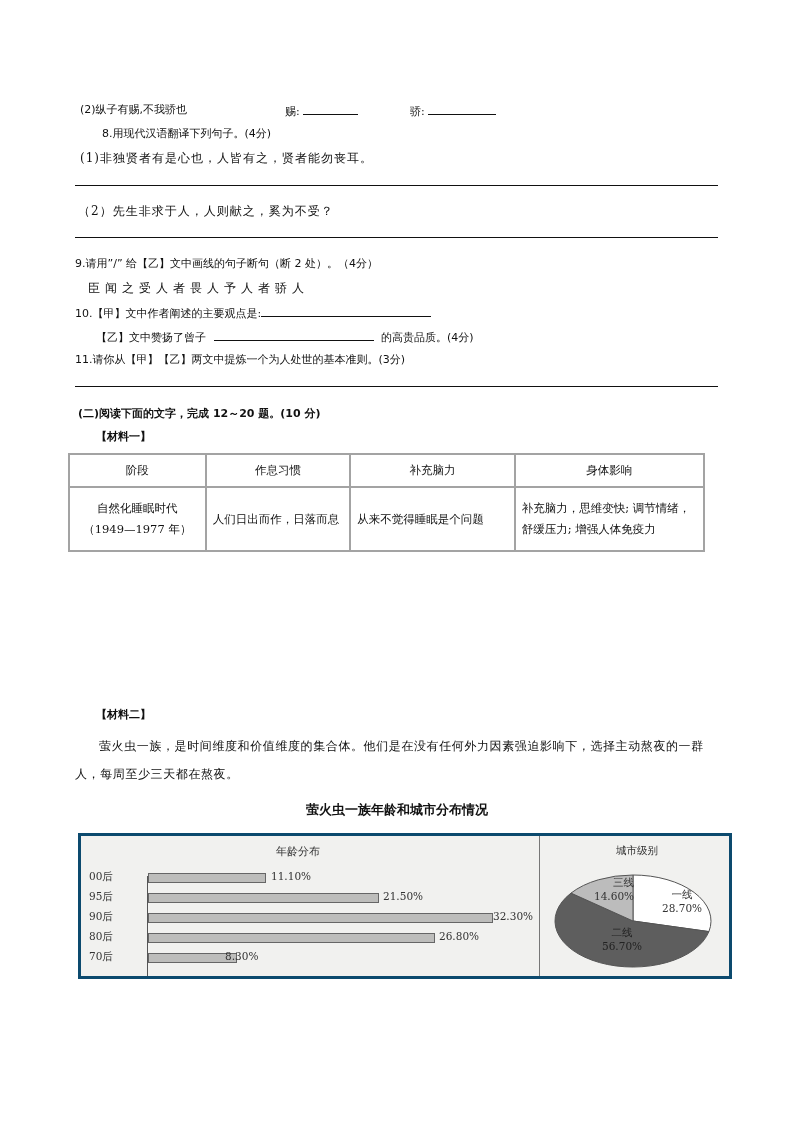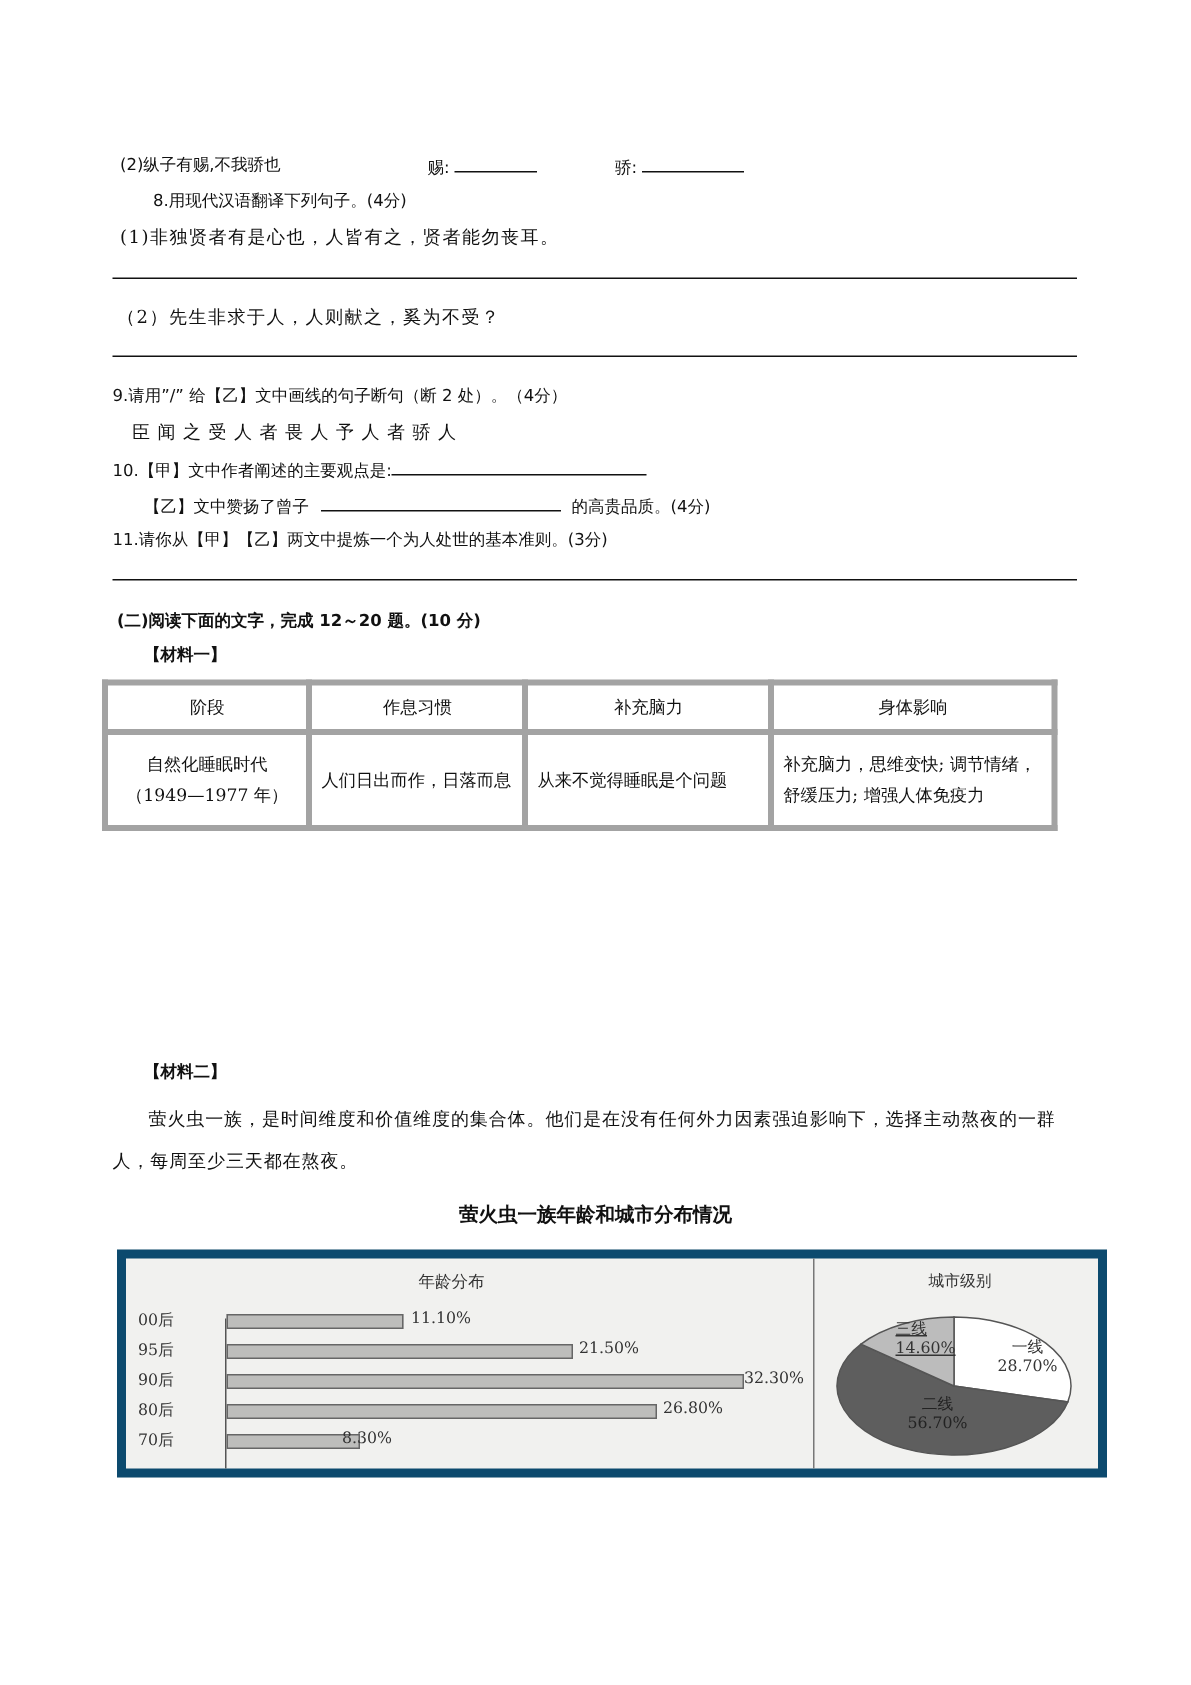--- a/index.html
+++ b/index.html
@@ -6,28 +6,28 @@
   body { width: 794px; height: 1123px; position: relative; overflow: hidden;
          font-family: "DejaVu Sans", "Liberation Sans", sans-serif; color: #111; }
   .abs { position: absolute; white-space: nowrap; }
   .q { font-size: 11px; }
   .s { font-size: 12px; letter-spacing: 1px; font-family: "DejaVu Serif", "Liberation Serif", serif; }
   .blank { display: inline-block; border-bottom: 1px solid #111; height: 12px; vertical-align: baseline; }
   .rule { position: absolute; left: 75px; width: 643px; height: 0; border-top: 1px solid #111; }
   .bold { font-weight: bold; }
   table.mat { position: absolute; left: 68px; top: 453px; width: 637px; border-collapse: collapse;
               font-family: "DejaVu Serif", "Liberation Serif", serif; font-size: 11.5px; }
-  table.mat td { border: 4px solid #a3a3a3; padding: 3px 6px; line-height: 21px; vertical-align: middle; }
+  table.mat td { border: 2px solid #a3a3a3; padding: 3px 6px; line-height: 21px; vertical-align: middle; }
   table.mat td.c { text-align: center; }
   .para { position: absolute; left: 75px; width: 650px; font-family: "DejaVu Serif", "Liberation Serif", serif;
           font-size: 12px; line-height: 28px; text-indent: 2em; letter-spacing: 0.6px; }
   .chart-title { position: absolute; left: 0; width: 794px; top: 801px; text-align: center;
                  font-size: 13px; font-weight: bold; }
   .chartbox { position: absolute; left: 78px; top: 833px; width: 648px; height: 140px;
-              border: 6px solid #0c4a6e; background: #f1f1ef;
+              border: 3px solid #0c4a6e; background: #f1f1ef;
               font-family: "DejaVu Serif", "Liberation Serif", serif; color: #333; }
   .bar-panel { position: absolute; left: 0; top: 0; width: 458px; height: 140px; border-right: 1px solid #777; }
   .pie-panel { position: absolute; left: 459px; top: 0; width: 189px; height: 140px; }
   .panel-title { position: absolute; top: 8px; font-size: 11px; }
   .axis { position: absolute; left: 66px; top: 40px; width: 1px; height: 100px; background: #555; }
   .bar-row { position: absolute; left: 8px; height: 14px; font-size: 10.5px; }
   .bar-label { position: absolute; left: 0; top: 0; width: 50px; }
   .bar { position: absolute; left: 59px; top: 3px; height: 8px; background: #bdbdbb; border: 1px solid #666; }
   .bar-val { position: absolute; top: 0; font-size: 10.5px; }
 </style>
@@ -146,18 +146,18 @@
       </g>
     </svg>
     <div class="abs" style="left:122px; top:52px; font-size:10.5px; text-align:center;">
       <div>一线</div>
       <div>28.70%</div>
     </div>
     <div class="abs" style="left:62px; top:90px; font-size:10.5px; text-align:center; color:#222;">
       <div>二线</div>
       <div>56.70%</div>
     </div>
-    <div class="abs" style="left:54px; top:40px; font-size:10.5px; text-align:left;text-decoration:underline;">
+    <div class="abs" style="left:54px; top:40px; font-size:10.5px; text-align:right;">
       <div>三线</div>
       <div>14.60%</div>
     </div>
   </div>
 </div>
 
 </body></html>

